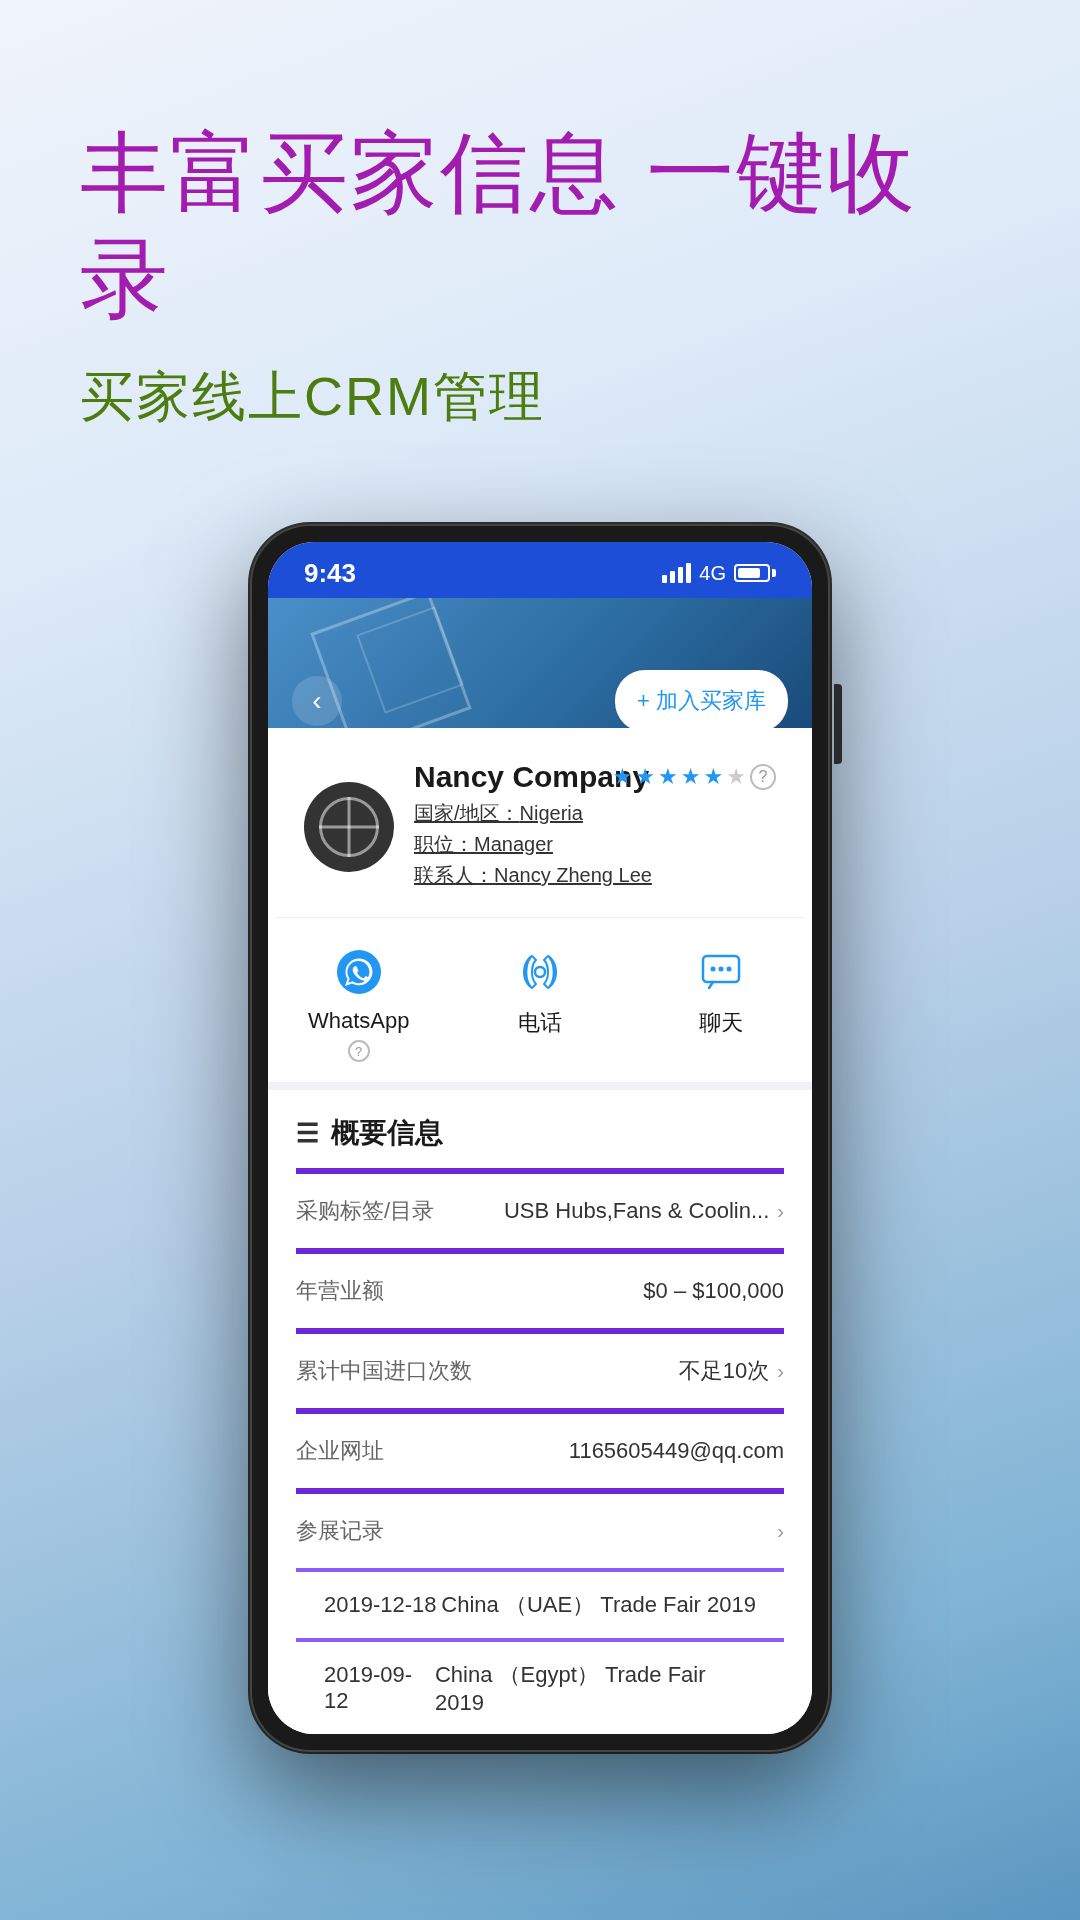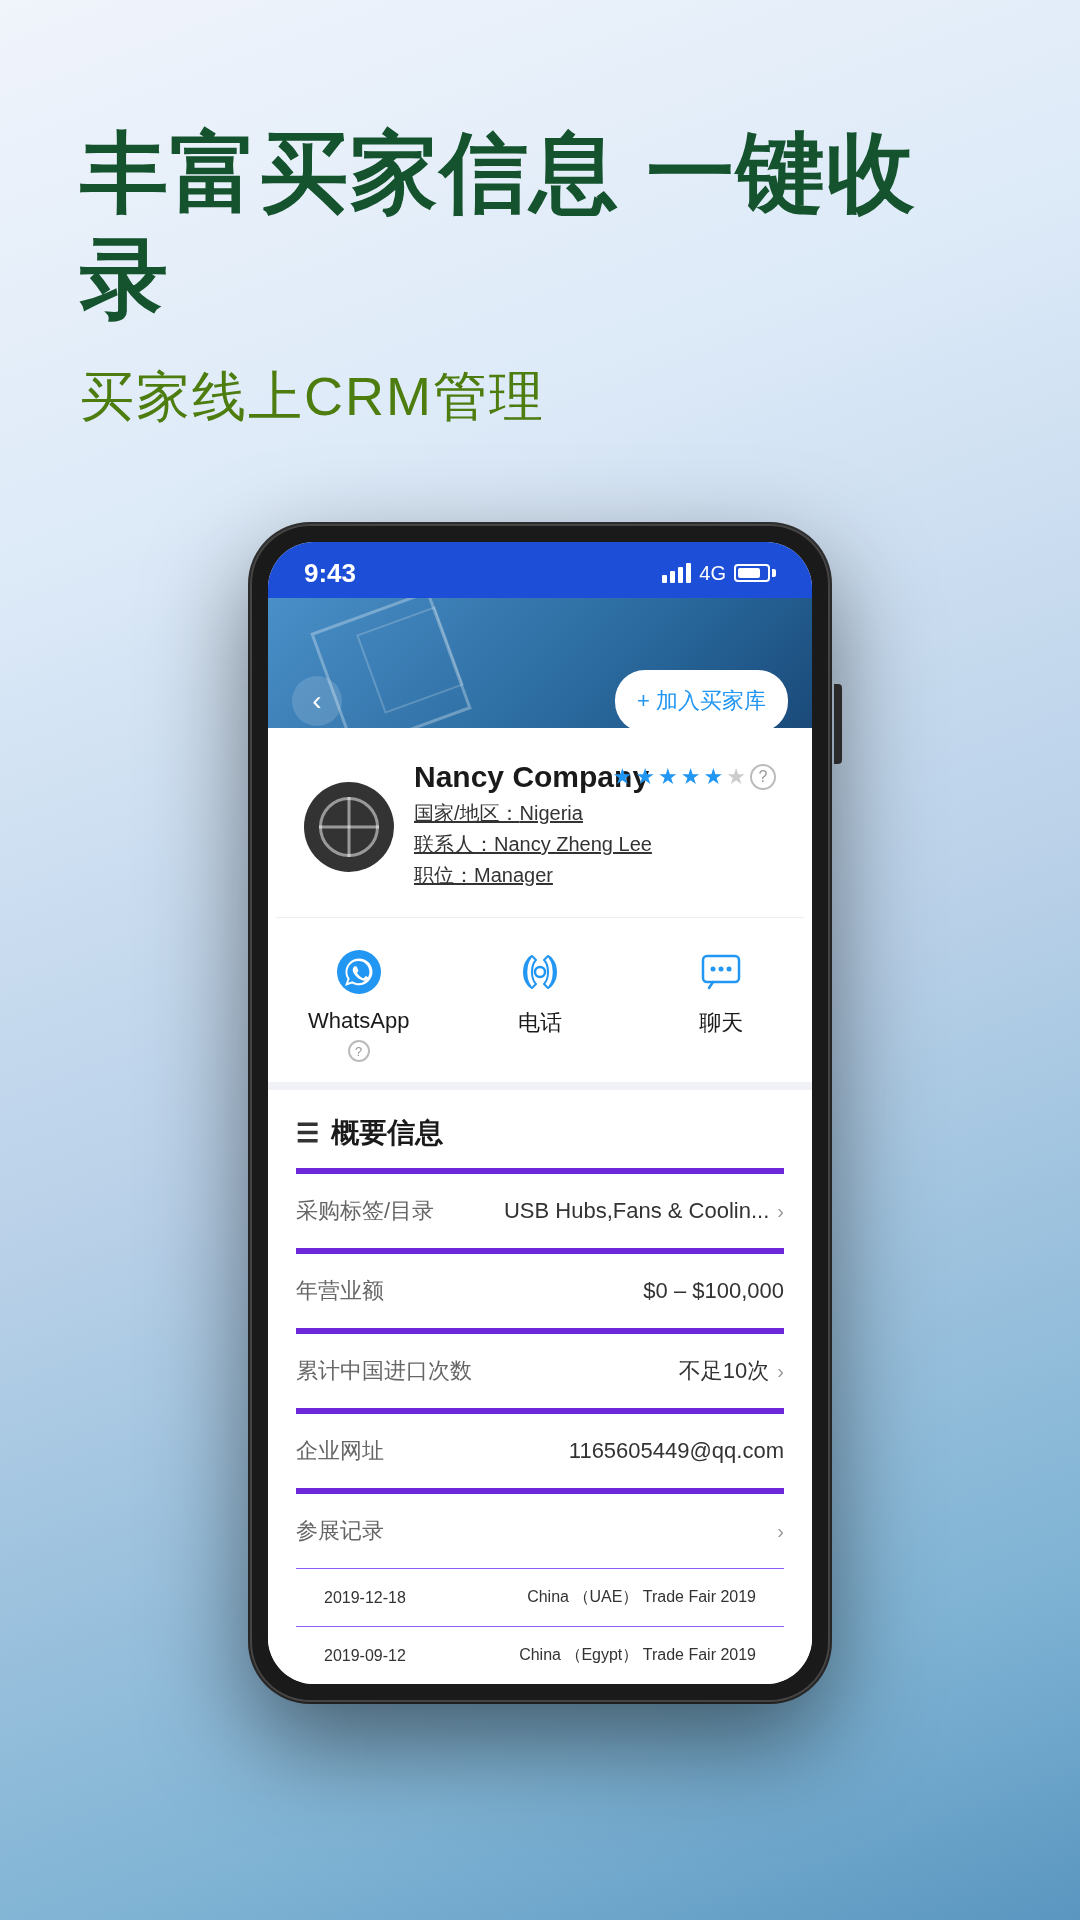--- a/index.html
+++ b/index.html
@@ -23,22 +23,22 @@
 
     
     .header-section {
       position: relative;
       z-index: 2;
       padding: 120px 80px 50px 80px;
     }
 
     .main-title {
       font-size: 88px;
-      font-weight: 700;
-      color: #14532d;
+      font-weight: 400;
+      color: #a21caf;
       line-height: 1.2;
       letter-spacing: 2px;
       margin-bottom: 30px;
     }
 
     .sub-title {
       font-size: 54px;
       font-weight: 400;
       color: #4d7c0f;
       letter-spacing: 2px;
@@ -428,22 +428,22 @@
     .info-value .arrow {
       color: #999;
       font-size: 20px;
     }
 
     .trade-row {
       display: flex;
       justify-content: space-between;
       align-items: center;
       padding: 18px 28px;
-      border-top: 1px solid #8b5cf6;
-      font-size: 16px;
+      border-top: 4px solid #8b5cf6;
+      font-size: 22px;
       color: #333;
     }
   </style>
 </head>
 <body>
 
 <div class="bg-overlay"></div>
 
 <div class="header-section">
   <h1 class="main-title">丰富买家信息 一键收录</h1>
@@ -491,24 +491,24 @@
           <div class="avatar-cross">
             <div class="circle-outline"></div>
           </div>
         </div>
         <div class="company-info">
           <div class="company-name">Nancy Company</div>
           <div class="company-detail">
             <span>国家/地区：</span><span>Nigeria</span>
           </div>
           <div class="company-detail">
+            <span>职位：</span><span>Manager</span>
+          </div>
+          <div class="company-detail">
             <span>联系人：</span><span>Nancy Zheng Lee</span>
-          </div>
-          <div class="company-detail">
-            <span>职位：</span><span>Manager</span>
           </div>
         </div>
         <div class="star-rating">
           <div class="stars">
             <span class="star">★</span>
             <span class="star">★</span>
             <span class="star">★</span>
             <span class="star">★</span>
             <span class="star">★</span>
             <span class="star-half">★</span>

